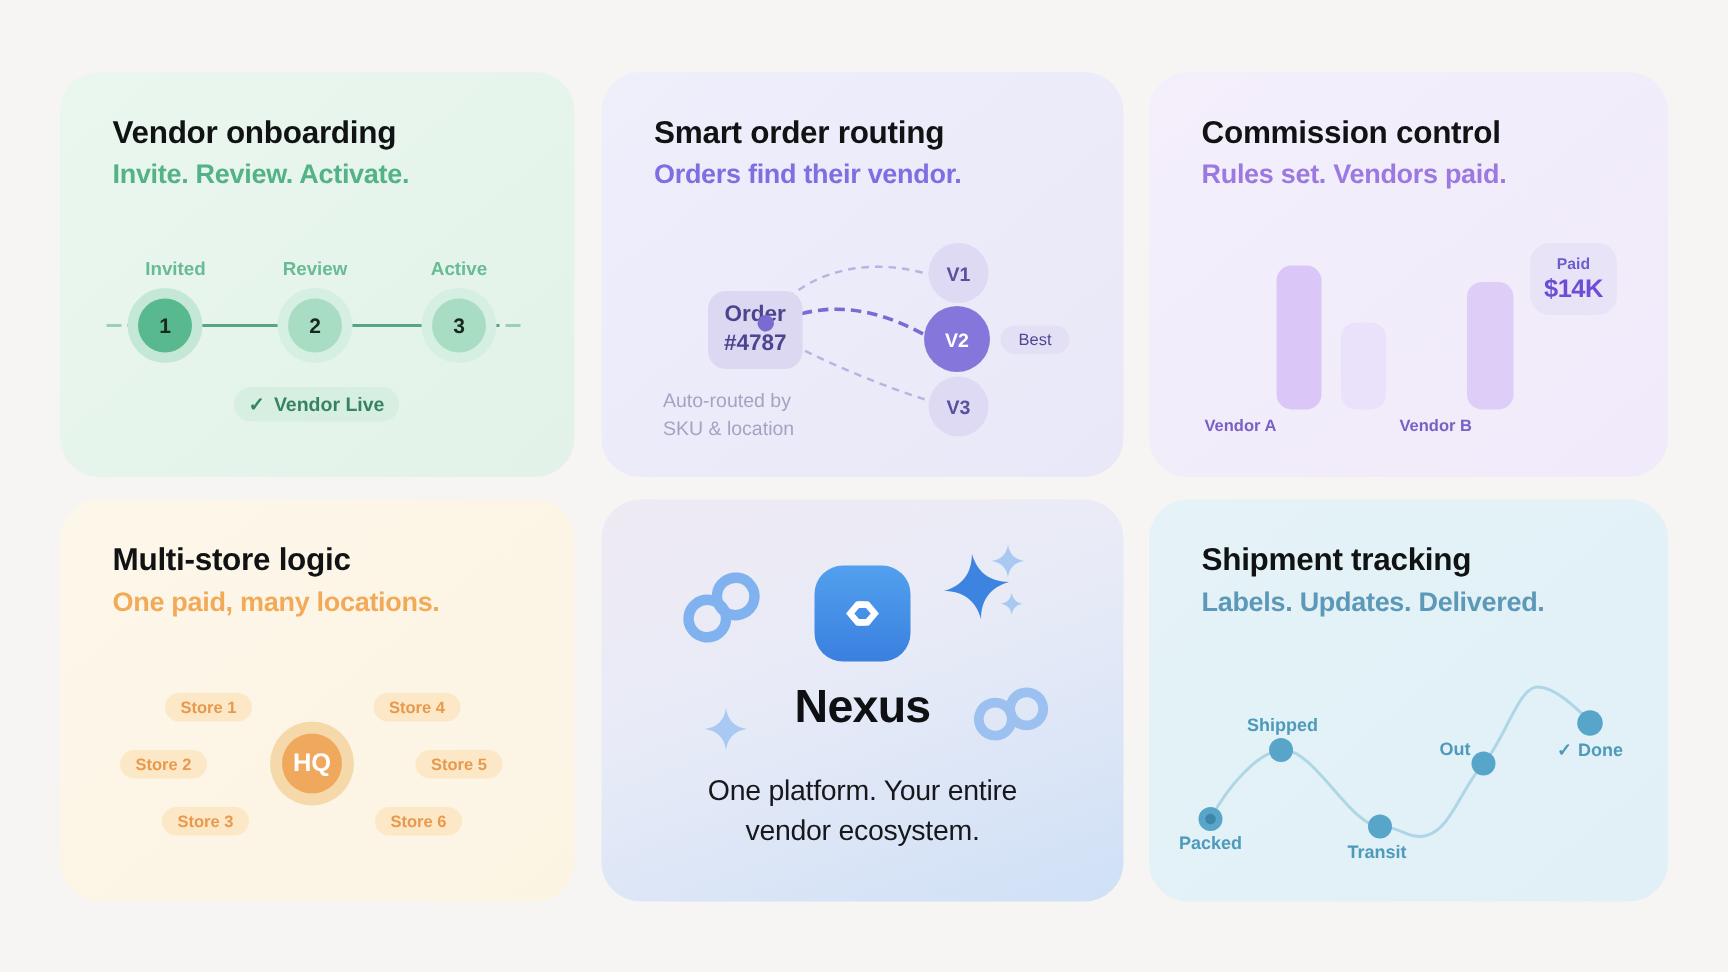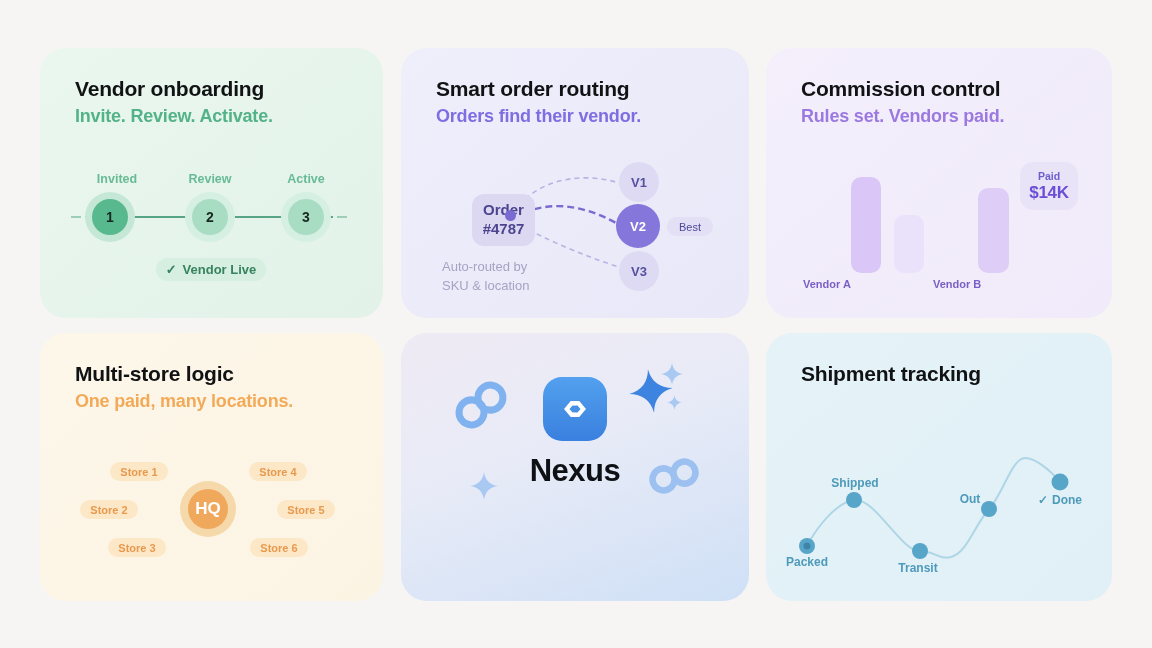--- a/index.html
+++ b/index.html
@@ -211,24 +211,29 @@
     </svg>
     <svg class="deco" style="left:69px;top:139px" width="28" height="28" viewBox="0 0 24 24">
       <path d="M12 0 C13 7,17 11,24 12 C17 13,13 17,12 24 C11 17,7 13,0 12 C7 11,11 7,12 0 Z" fill="#a9c9f2"></path>
     </svg>
     <svg class="deco" style="left:242px;top:120px;transform:rotate(-18deg)" width="62" height="46" viewBox="-31 -23 62 46">
       <circle cx="-11" cy="0" r="11" fill="none" stroke="#9cc0f0" stroke-width="6.5"></circle>
       <circle cx="11" cy="0" r="11" fill="none" stroke="#9cc0f0" stroke-width="6.5"></circle>
     </svg>
 
     <h1 class="nexus-brand">Nexus</h1>
+    <p class="nexus-tagline">
+      <span>One platform. Your entire</span><br>
+      <span>vendor ecosystem.</span>
+    </p>
   </section>
 
   <section class="card" id="card-shipment">
     <h2 class="card-title">Shipment tracking</h2>
+    <p class="card-sub">Labels. Updates. Delivered.</p>
 
     <svg width="346" height="268" style="position:absolute;left:0;top:0">
       <path d="M41 213 C52 192, 73 167, 90 167 C110 167, 136 219, 154 218 C168 218, 173 227, 185 224 C201 220, 208 193, 223 176 C237 161, 246 125, 259 125 C271 125, 286 140, 295 149" fill="none" stroke="#aed6e6" stroke-width="2"></path>
       <circle cx="41" cy="213" r="8" fill="#57a5c8"></circle>
       <circle cx="41" cy="213" r="3.5" fill="#3f85a8"></circle>
       <circle cx="88" cy="167" r="8" fill="#57a5c8"></circle>
       <circle cx="154" cy="218" r="8" fill="#57a5c8"></circle>
       <circle cx="223" cy="176" r="8" fill="#57a5c8"></circle>
       <circle cx="294" cy="149" r="8.5" fill="#57a5c8"></circle>
     </svg>

